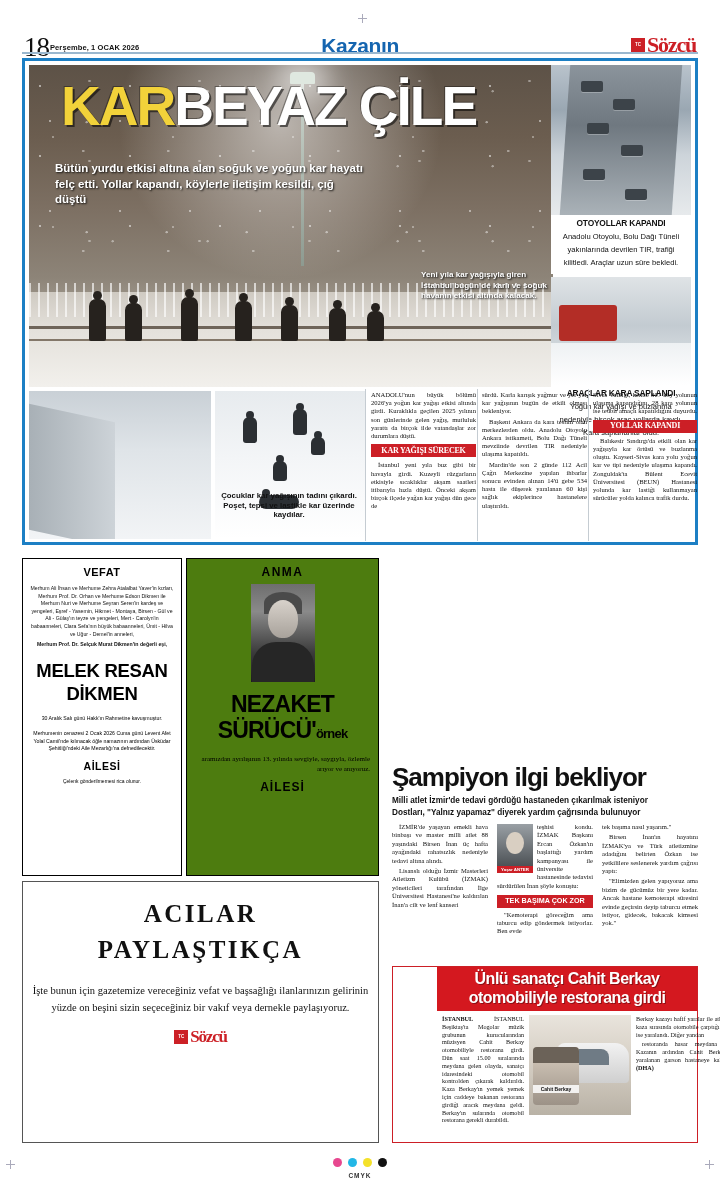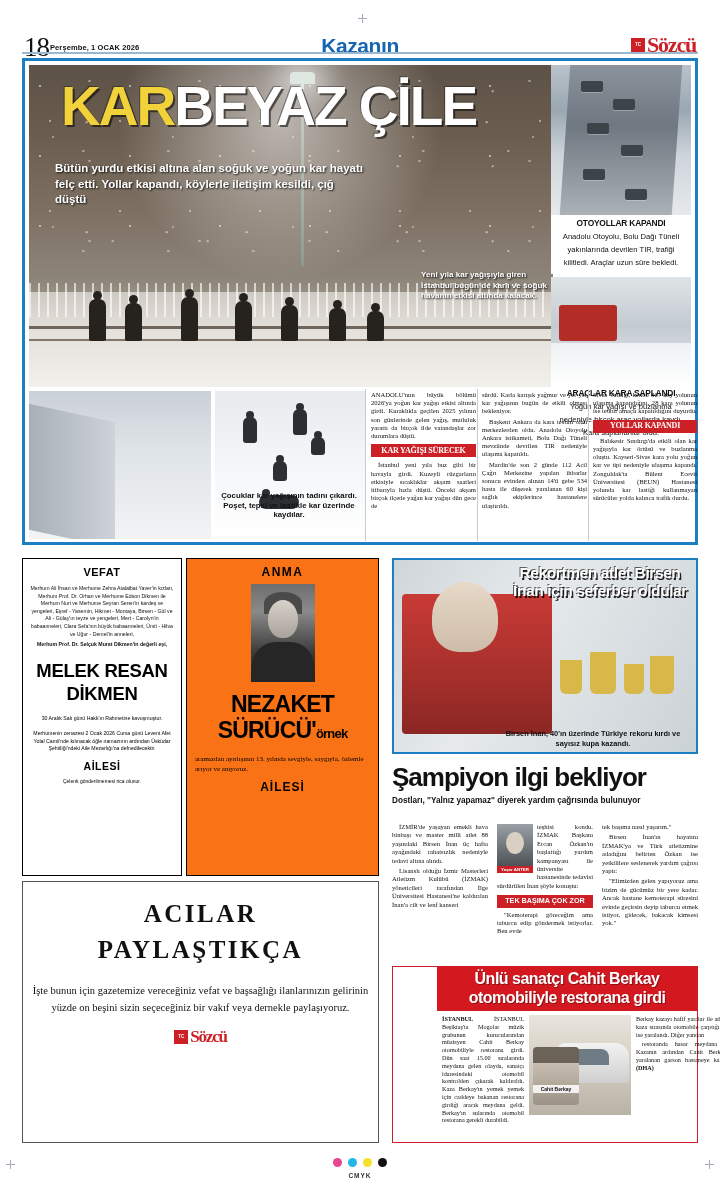--- a/index.html
+++ b/index.html
@@ -233,21 +233,21 @@
     text-align:center; font-size:18.5px; font-weight:bold; line-height:23px;
     margin:10px 0 10px; letter-spacing:-0.3px;
   }
   .vefat .small { text-align:center; font-size:5.2px; line-height:7.4px; margin-bottom:8px;}
   .vefat .aile { text-align:center; font-size:10.5px; font-weight:900; letter-spacing:.5px; margin-top:6px;}
   .vefat .foot { text-align:center; font-size:5px; margin-top:6px; }
 
   
   .anma {
     position:absolute; left:186px; top:558px; width:193px; height:318px;
-    border:1px solid #000; background:#f97316; padding:6px 8px;
+    border:1px solid #000; background:#4d7c0f; padding:6px 8px;
   }
   .anma h3 { text-align:center; font-size:12px; font-weight:900; letter-spacing:1.5px; margin-bottom:5px; }
   .anma .portrait {
     width:64px; height:98px; margin:0 auto 6px;
     background: linear-gradient(#6e6e6e 0%, #8a8a8a 28%, #3b3b3b 70%, #1d1d1d 100%);
     position:relative; overflow:hidden;
   }
   .anma .portrait .face {
     position:absolute; left:50%; top:16px; transform:translateX(-50%);
     width:30px; height:38px; border-radius:50% 50% 46% 46%;
@@ -263,21 +263,21 @@
   }
   .anma .txt {
     text-align:center; font-family:"Liberation Serif", serif;
     font-size:7px; line-height:10.4px; color:#111;
   }
   .anma .bigname {
     text-align:center; font-size:23px; font-weight:900; line-height:26px;
     margin:9px 0 7px; letter-spacing:-0.8px;
   }
   .anma .bigname em { font-style:normal; font-size:13px; }
-  .anma .txt2 { text-align:left; font-family:"Liberation Serif", serif; font-size:7px; line-height:10px; }
+  .anma .txt2 { text-align:right; font-family:"Liberation Serif", serif; font-size:7px; line-height:10px; }
   .anma .aile { text-align:center; font-size:12px; font-weight:900; letter-spacing:1px; margin-top:6px; }
 
   
   .acilar {
     position:absolute; left:22px; top:881px; width:357px; height:262px;
     border:1px solid #555; background:#fff; padding:14px 2px 8px;
   }
   .acilar .t {
     text-align:center; font-family:"Liberation Serif", serif;
     font-size:25px; font-weight:bold; line-height:36px; letter-spacing:2.5px; color:#111;
@@ -564,34 +564,24 @@
     <div class="logo">
       <div class="sozcu-logo" style="position:static;">
         <span class="sq">
             <i>TC</i>
           </span>
         <span class="wd" style="font-size:17px;">Sözcü</span>
       </div>
     </div>
   </div>
 
-  <div class="birsen">
-    <div class="bg"></div>
-    <div class="bed"></div>
-    <div class="pers"></div>
-    <div class="trophy" style="left:166px; top:100px; width:22px; height:34px;"></div>
-    <div class="trophy" style="left:196px; top:92px; width:26px; height:42px;"></div>
-    <div class="trophy" style="left:230px; top:104px; width:20px; height:30px;"></div>
-    <div class="trophy" style="left:256px; top:96px; width:24px; height:38px;"></div>
-    <h2>Rekortmen atlet Birsen İnan için seferber oldular</h2>
-    <div class="cap">Birsen İnan, 40'ın üzerinde Türkiye rekoru kırdı ve sayısız kupa kazandı.</div>
-  </div>
 
   <div class="samp-head">Şampiyon ilgi bekliyor</div>
   <div class="samp-sub">
+    <div>Milli atlet İzmir'de tedavi gördüğü hastaneden çıkarılmak isteniyor</div>
     <div>Dostları, "Yalnız yapamaz" diyerek yardım çağrısında bulunuyor</div>
   </div>
 
   <div class="samp-cols">
     <div class="scol s1">
       <p class="noind" style="text-indent:7px;">İZMİR'de yaşayan emekli hava binbaşı ve master milli atlet 88 yaşındaki Birsen İnan üç hafta ayağındaki rahatsızlık nedeniyle tedavi altına alındı.</p>
       <p>Lisanslı olduğu İzmir Masterleri Atletizm Kulübü (İZMAK) yöneticileri tarafından İlge Üniversitesi Hastanesi'ne kaldırılan İnan'a cilt ve lenf kanseri</p>
     </div>
     <div class="scol s2">
       <div class="author-chip">

